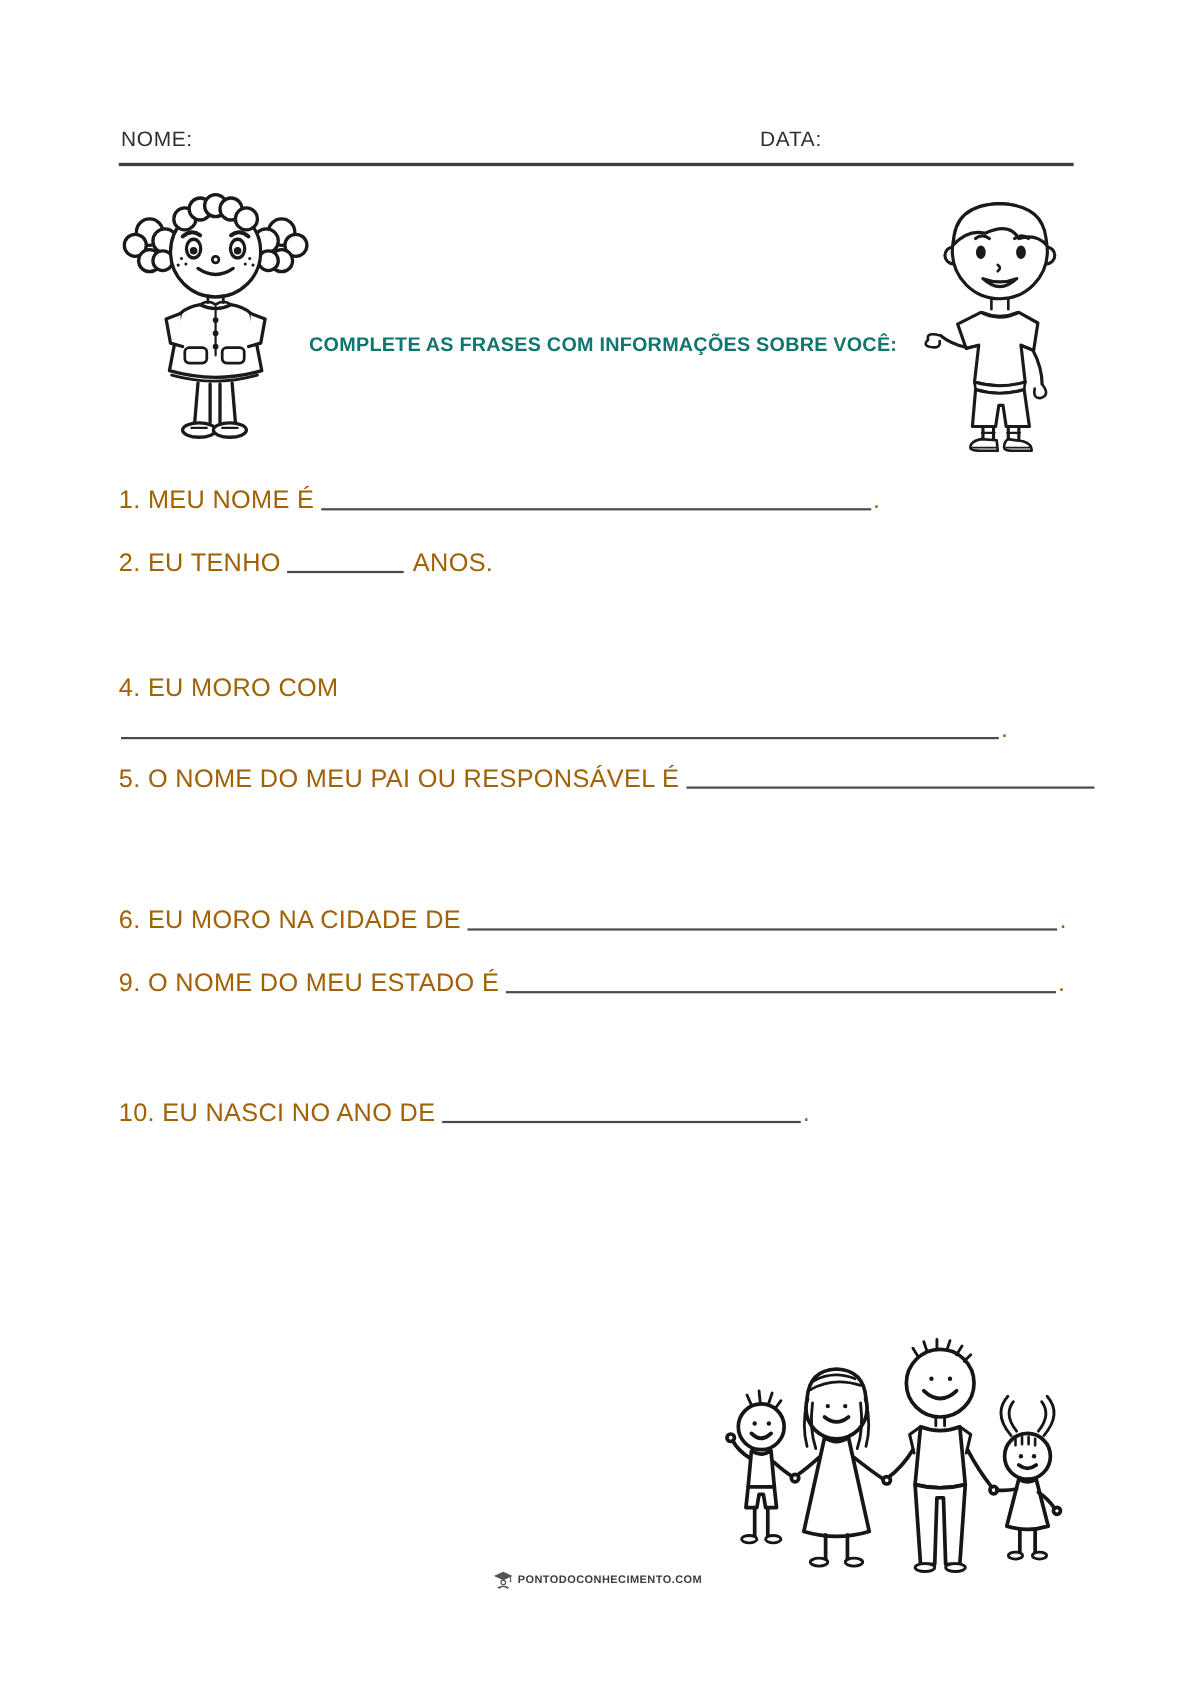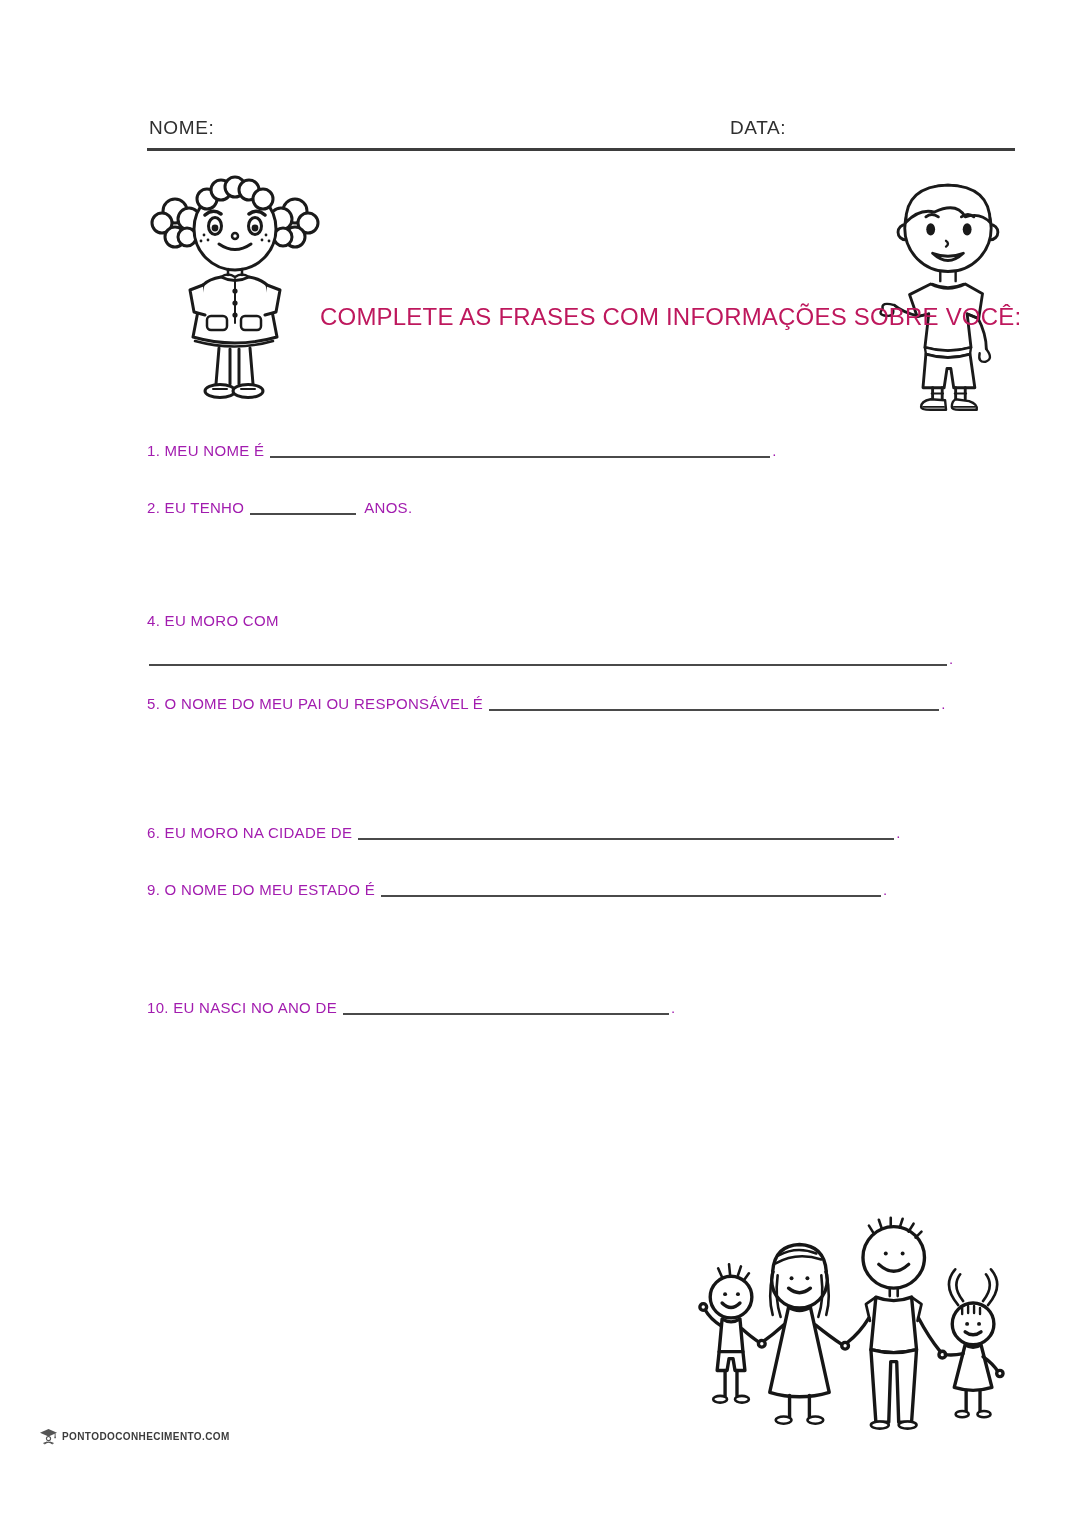--- a/index.html
+++ b/index.html
@@ -1,42 +1,42 @@
 <!DOCTYPE html>
 <html><head>
 <meta charset="utf-8">
 <style>
   html,body{margin:0;padding:0;background:#ffffff;}
   .page{
     position:relative;width:995px;height:1536px;background:#ffffff;
-    font-family:"Liberation Sans", sans-serif;color:#2d2d2d;overflow:hidden;margin-left:39px;
+    font-family:"Liberation Sans", sans-serif;color:#2d2d2d;overflow:hidden;
   }
   .hdr-label{position:absolute;top:117px;font-size:19px;letter-spacing:.6px;color:#2f2f2f;}
   .hdr-name{left:110px;}
   .hdr-date{left:691px;}
   .rule{position:absolute;left:108px;top:148px;width:868px;height:3px;background:#3d3d3d;}
-  .title{position:absolute;left:281px;top:303px;font-size:24px;font-weight:normal;
-         letter-spacing:.2px;color:#be185d;white-space:nowrap;}
-  .line{position:absolute;left:108px;font-size:15px;letter-spacing:.3px;
-        white-space:nowrap;color:#a21caf;}
+  .title{position:absolute;left:281px;top:303px;font-size:18px;font-weight:bold;
+         letter-spacing:.2px;color:#0f766e;white-space:nowrap;}
+  .line{position:absolute;left:108px;font-size:23px;letter-spacing:.3px;
+        white-space:nowrap;color:#a16207;}
   .blank{display:inline-block;border-bottom:2px solid #4a4a4a;height:15px;
          vertical-align:-2px;margin-left:6px;margin-right:2px;}
   .b1{width:500px}.b2{width:106px}.b3a{width:76px}.b3b{width:410px}
   .b4{width:798px;margin-left:2px}.b5{width:450px}.b6{width:410px}
   .b7{width:536px}.b8{width:500px}.b9{width:424px}.b10{width:326px}
   .t1{top:441px}.t2{top:498px}.t3{top:555px}.t4{top:612px}.t4b{top:649px}
   .t5{top:694px}.t6{top:766px}.t7{top:823px}.t8{top:880px}.t9{top:937px}.t10{top:998px}
   .after-blank{margin-left:6px;}
   .illus{position:absolute;}
   .illus svg{display:block;width:100%;height:100%;}
   .girl{left:108px;top:163px;width:176px;height:240px;}
   .boy{left:836px;top:159px;width:144px;height:252px;}
   .family{left:646px;top:1186px;width:348px;height:248px;}
   .footer{position:absolute;left:0;top:1428px;width:1086px;display:flex;
-          justify-content:flex-start;align-items:center;gap:4px;}
+          justify-content:center;align-items:center;gap:4px;}
   .footer-text{font-size:10px;font-weight:bold;letter-spacing:.4px;color:#3c3c3c;}
   .footer-icon{width:19px;height:17px;}
 </style>
 </head>
 <body>
 
 <div class="page">
 
   <div class="hdr-label hdr-name">NOME:</div>
   <div class="hdr-label hdr-date">DATA:</div>

